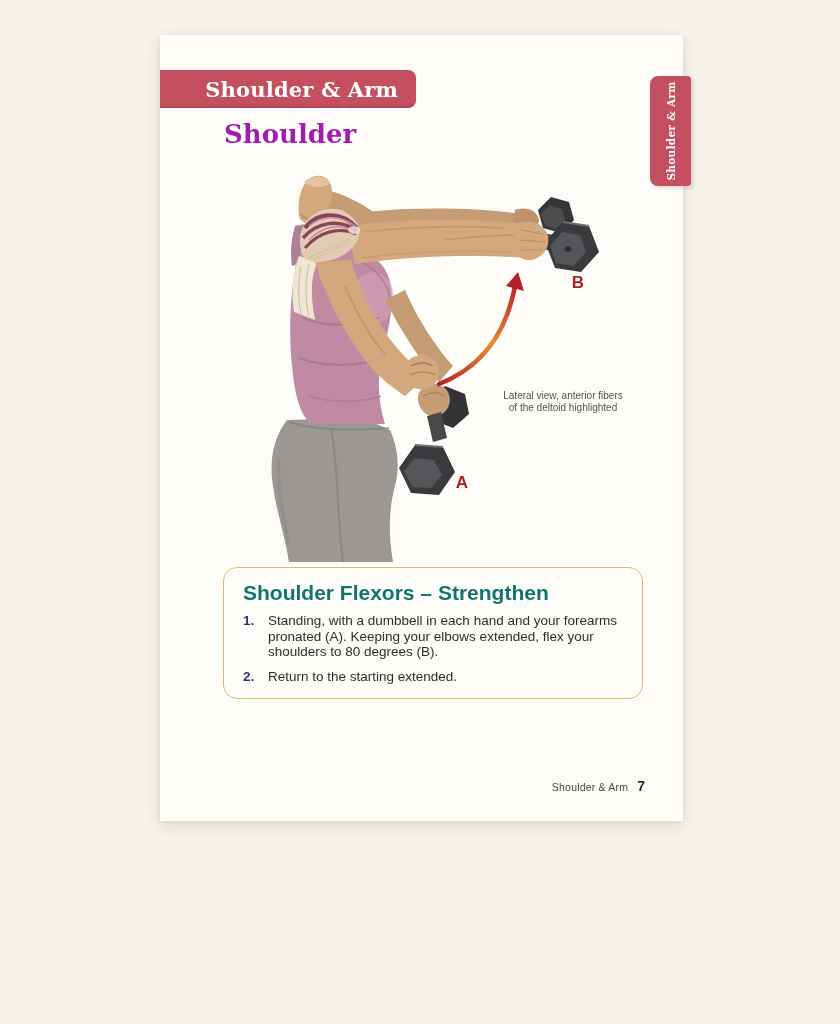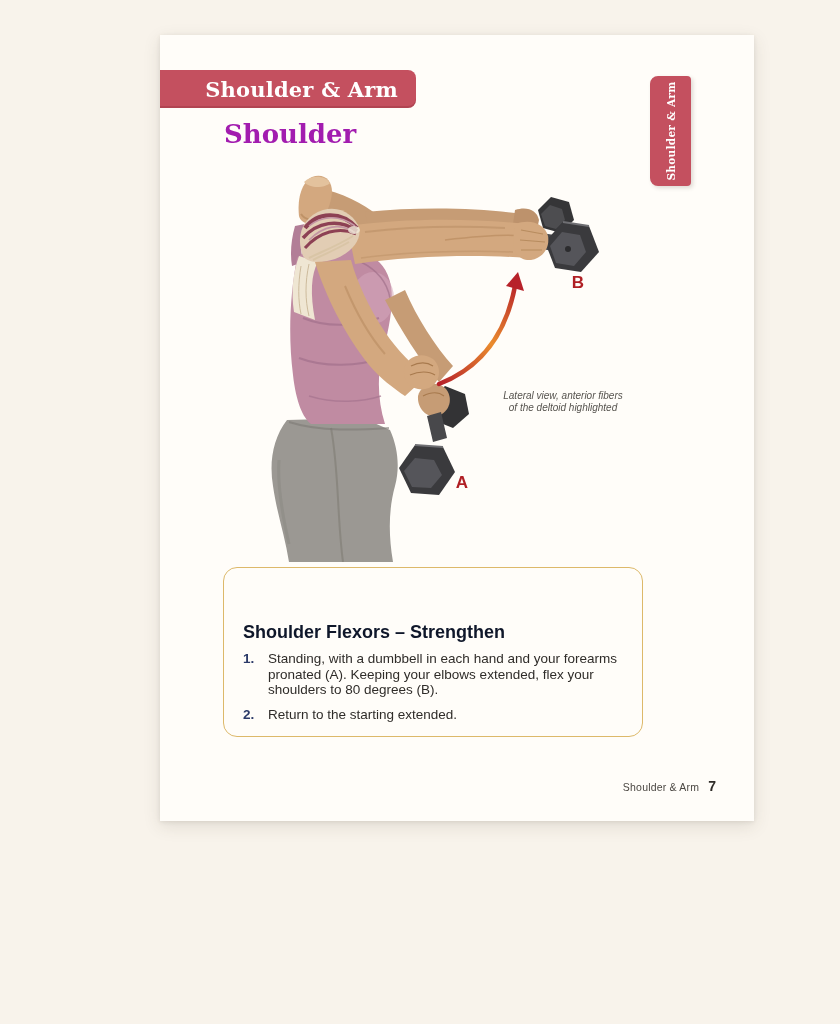--- a/index.html
+++ b/index.html
@@ -6,21 +6,21 @@
   html, body {
     width: 840px; height: 1024px;
     background: #f8f3eb;
     font-family: "Liberation Sans", sans-serif;
     overflow: hidden;
     position: relative;
   }
   .page {
     position: absolute;
     left: 160px; top: 35px;
-    width: 594px; height: 786px;
+    width: 523px; height: 786px;
     background: #fffdf9;
     box-shadow: 0 5px 16px rgba(70,58,45,0.13), 0 1px 4px rgba(70,58,45,0.10);
   }
   .banner {
     position: absolute;
     left: 0; top: 35px;
     width: 256px; height: 38px;
     background: #c4505f;
     border-radius: 0 8px 8px 0;
     display: flex; align-items: center; justify-content: flex-end;
@@ -67,37 +67,35 @@
   }
   .illustration svg { width: 100%; height: 100%; display: block; }
   .caption {
     position: absolute;
     left: 333px; top: 355px;
     width: 140px;
     text-align: center;
     font-size: 10px;
     line-height: 11.5px;
     color: #56534e;
-    font-style: italic;
   }
   .exercise-box {
     position: absolute;
     left: 63px; top: 532px;
     width: 420px;
     border: 1.5px solid #ddb96a;
     border-radius: 14px;
     background: #fffdf9;
     padding: 13px 18px 14px 19px;
   }
   .box-title {
-    font-size: 18px;
-    font-weight: bold;
-    color: #0f172a;
+    font-size: 21px;
+    font-weight: bold;
+    color: #0f766e;
     margin-bottom: 8px;
-    margin-top: 41px;
   }
   .step {
     display: flex;
     margin-bottom: 9px;
     font-size: 13.5px;
     line-height: 15.5px;
     color: #2f2c29;
   }
   .step:last-child { margin-bottom: 0; }
   .step-num {

